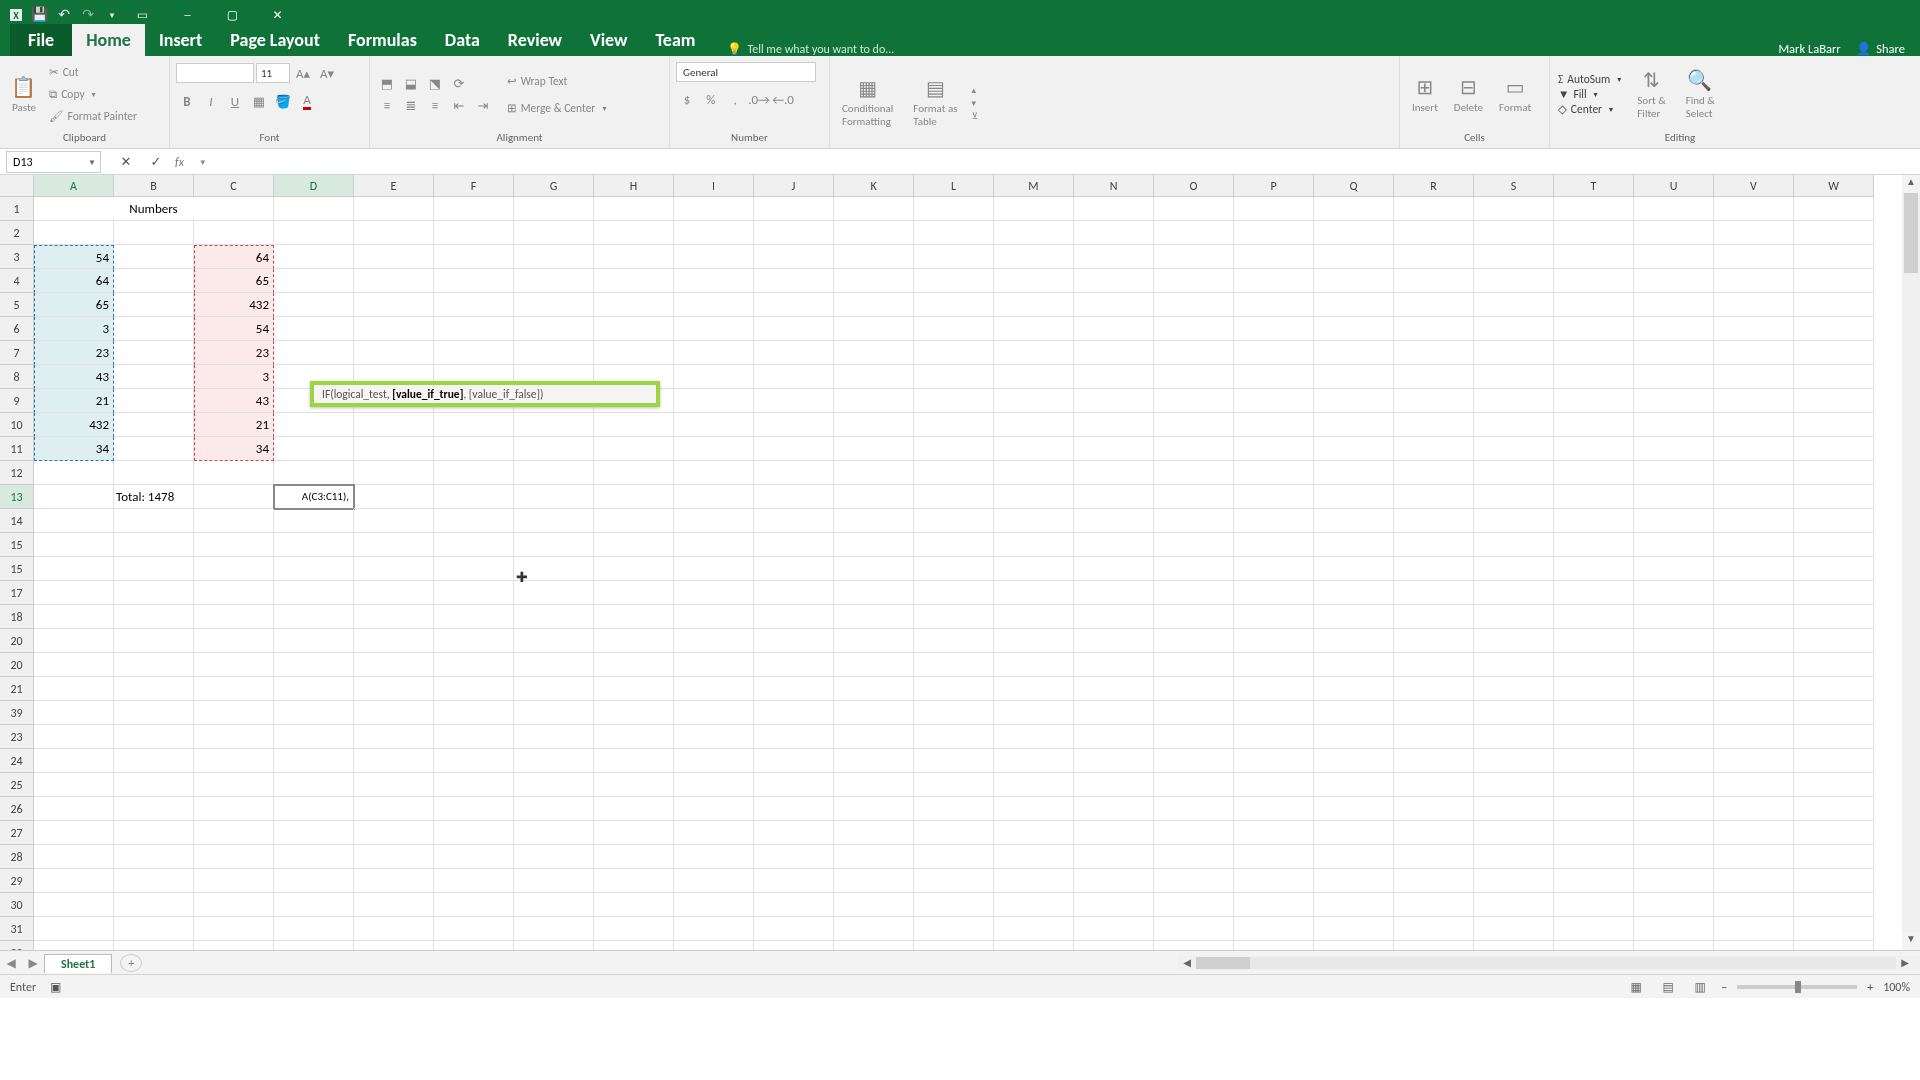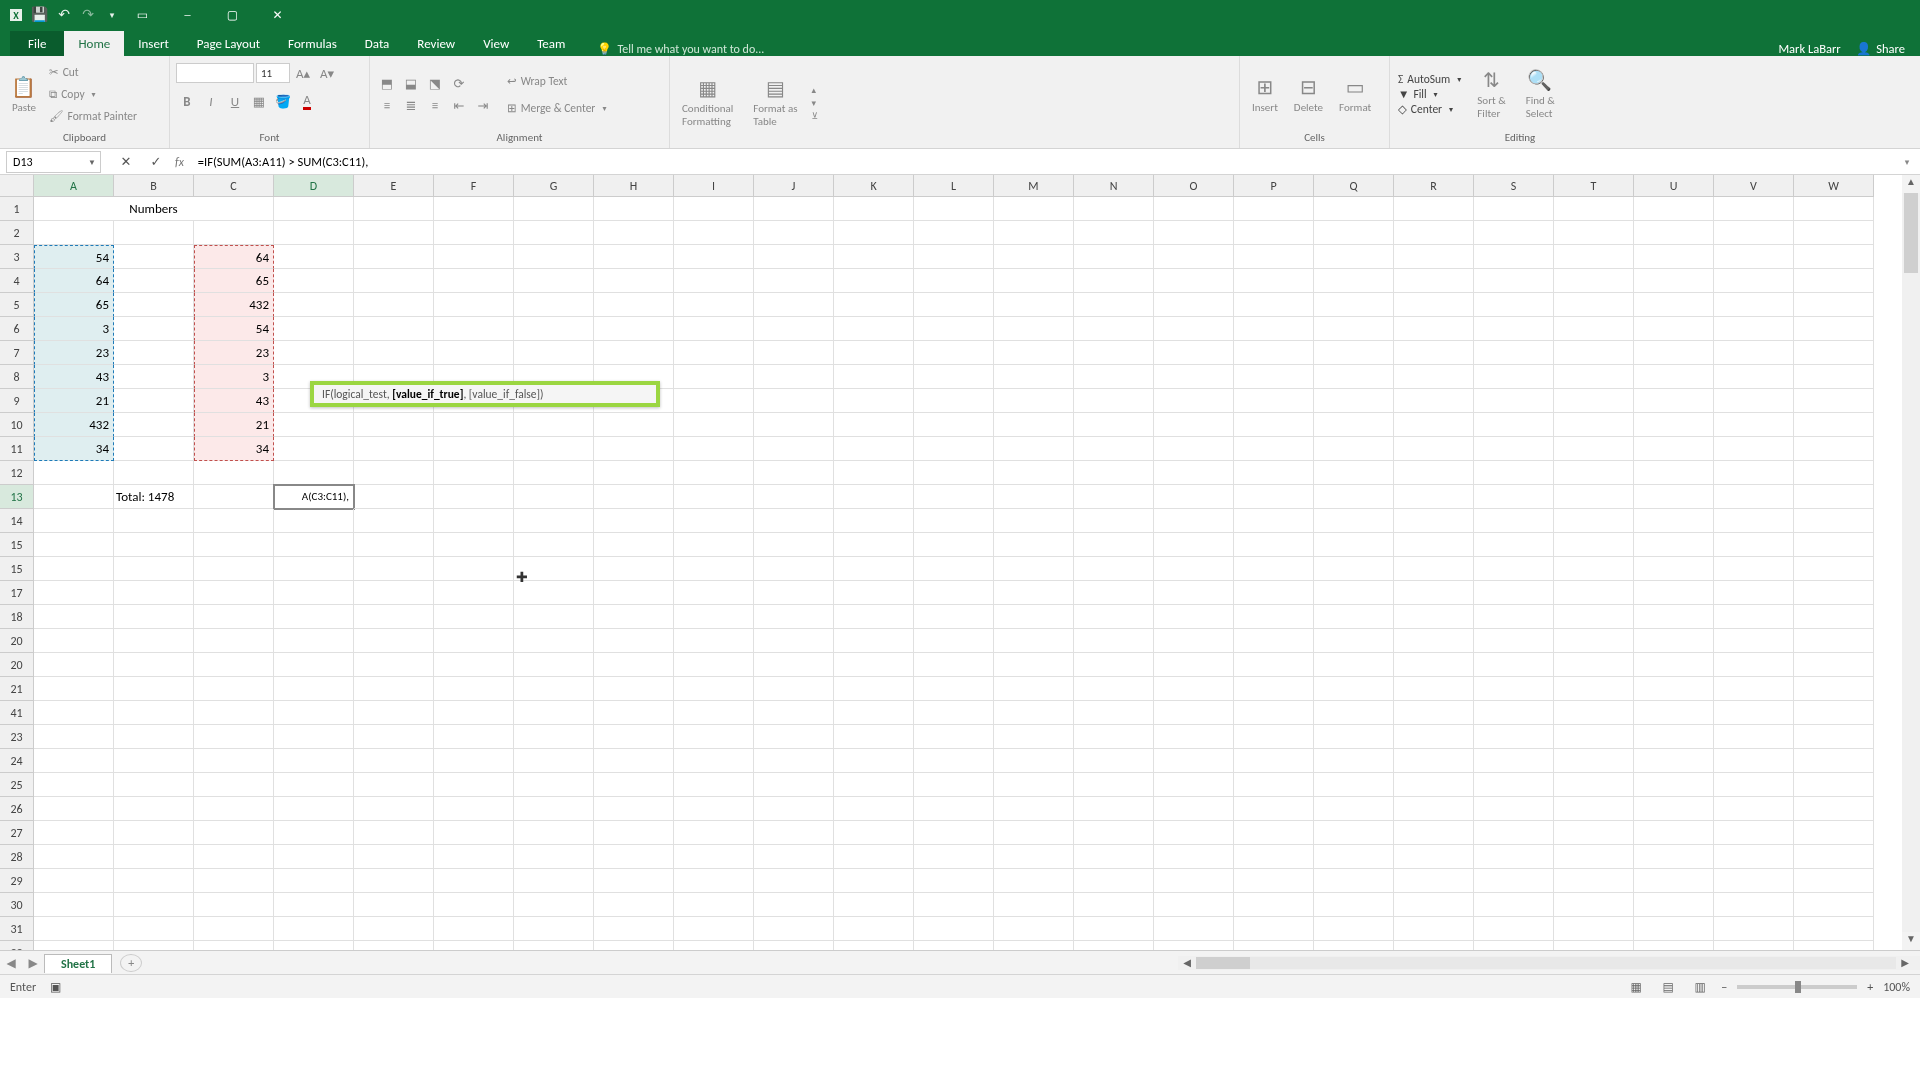--- a/index.html
+++ b/index.html
@@ -8,21 +8,21 @@
 
 .titlebar { height:29px; background:#0f7238; display:flex; align-items:center; color:#fff; }
 .qat { display:flex; align-items:center; gap:8px; padding-left:8px; }
 .qat .ico { width:16px; height:16px; display:flex; align-items:center; justify-content:center; font-size:14px; color:#fff; opacity:.9;}
 .title { flex:1; text-align:center; font-size:12px; color:#fff; }
 .winbtns { display:flex; }
 .winbtns div { width:45px; height:29px; display:flex; align-items:center; justify-content:center; color:#fff; font-size:12px; }
 
 
 .ribbontabs { height:27px; background:#0f7238; display:flex; align-items:flex-end; padding-left:10px; }
-.rtab { padding:5px 14px; font-size:13px; color:#fff; cursor:pointer; }
+.rtab { padding:5px 14px; font-size:18px; color:#fff; cursor:pointer;font-weight:bold; }
 .rtab.file { background:#0a5c2d; color:#fff; padding:5px 18px;}
 .rtab.active { background:#f1f1f1; color:#217346; }
 .tellme { display:flex; align-items:center; color:#d0e8d8; font-size:12px; padding-left:18px; gap:5px;}
 .right-tabs { margin-left:auto; display:flex; align-items:center; padding-right:15px; gap:16px; color:#fff; font-size:12.5px;}
 .share-ico { display:flex; align-items:center; gap:4px;}
 
 
 .ribbon { height:93px; background:#f1f1f1; border-bottom:1px solid #d4d4d4; display:flex; }
 .group { border-right:1px solid #dcdcdc; display:flex; flex-direction:column; padding:2px 6px 2px 6px; }
 .group-content { flex:1; display:flex; align-items:center; gap:4px; color:#888;}
@@ -229,20 +229,33 @@
         <div class="clip-item">
             <span>⊞</span>
             <span>Merge &amp; Center</span>
             <span style="font-size:8px;padding-left:3px">▾</span>
           </div>
       </div>
     </div>
     <div class="group-label">Alignment</div>
   </div>
 
+  <div class="group" style="width:160px">
+    <div class="group-content" style="flex-direction:column; align-items:flex-start; gap:6px; padding-top:4px">
+      <input class="num-input" style="width: 140px;" value="General">
+      <div class="small-row">
+        <div class="sbtn">$</div>
+        <div class="sbtn">%</div>
+        <div class="sbtn">,</div>
+        <div class="sbtn">.0→</div>
+        <div class="sbtn">←.0</div>
+      </div>
+    </div>
+    <div class="group-label">Number</div>
+  </div>
 
   <div class="group" style="width:570px">
     <div class="group-content" style="gap:8px">
       <div class="big-btn">
           <div class="bicon">▦</div>
           <span style="white-space:pre">Conditional
 Formatting</span>
         </div>
       <div class="big-btn">
           <div class="bicon">▤</div>
@@ -312,21 +325,20 @@
 <div class="fbar-row">
   <div class="namebox">
       <span>D13</span>
       <span class="dd">▼</span>
     </div>
   <div class="fx-btns">
     <div class="fbtn">✕</div>
     <div class="fbtn">✓</div>
     <div class="fx-label">fx</div>
   </div>
-  <input class="formula-inp caret" value="=IF(SUM(A3:A11) &gt; SUM(C3:C11)," style="">
   <div class="fexpand">▾</div>
 </div>
 
 <div class="grid-area">
   <div class="selectall"></div>
   <div class="colheads" id="colheads">
       <div class="ch active" style="width: 80px;">A</div>
       <div class="ch" style="width: 80px;">B</div>
       <div class="ch" style="width: 80px;">C</div>
       <div class="ch active" style="width: 80px;">D</div>
@@ -365,21 +377,21 @@
       <div class="rh">12</div>
       <div class="rh active">13</div>
       <div class="rh">14</div>
       <div class="rh">15</div>
       <div class="rh">15</div>
       <div class="rh">17</div>
       <div class="rh">18</div>
       <div class="rh">20</div>
       <div class="rh">20</div>
       <div class="rh">21</div>
-      <div class="rh">41</div>
+      <div class="rh">39</div>
       <div class="rh">23</div>
       <div class="rh">24</div>
       <div class="rh">25</div>
       <div class="rh">26</div>
       <div class="rh">27</div>
       <div class="rh">28</div>
       <div class="rh">29</div>
       <div class="rh">30</div>
       <div class="rh">31</div>
       <div class="rh">32</div>

